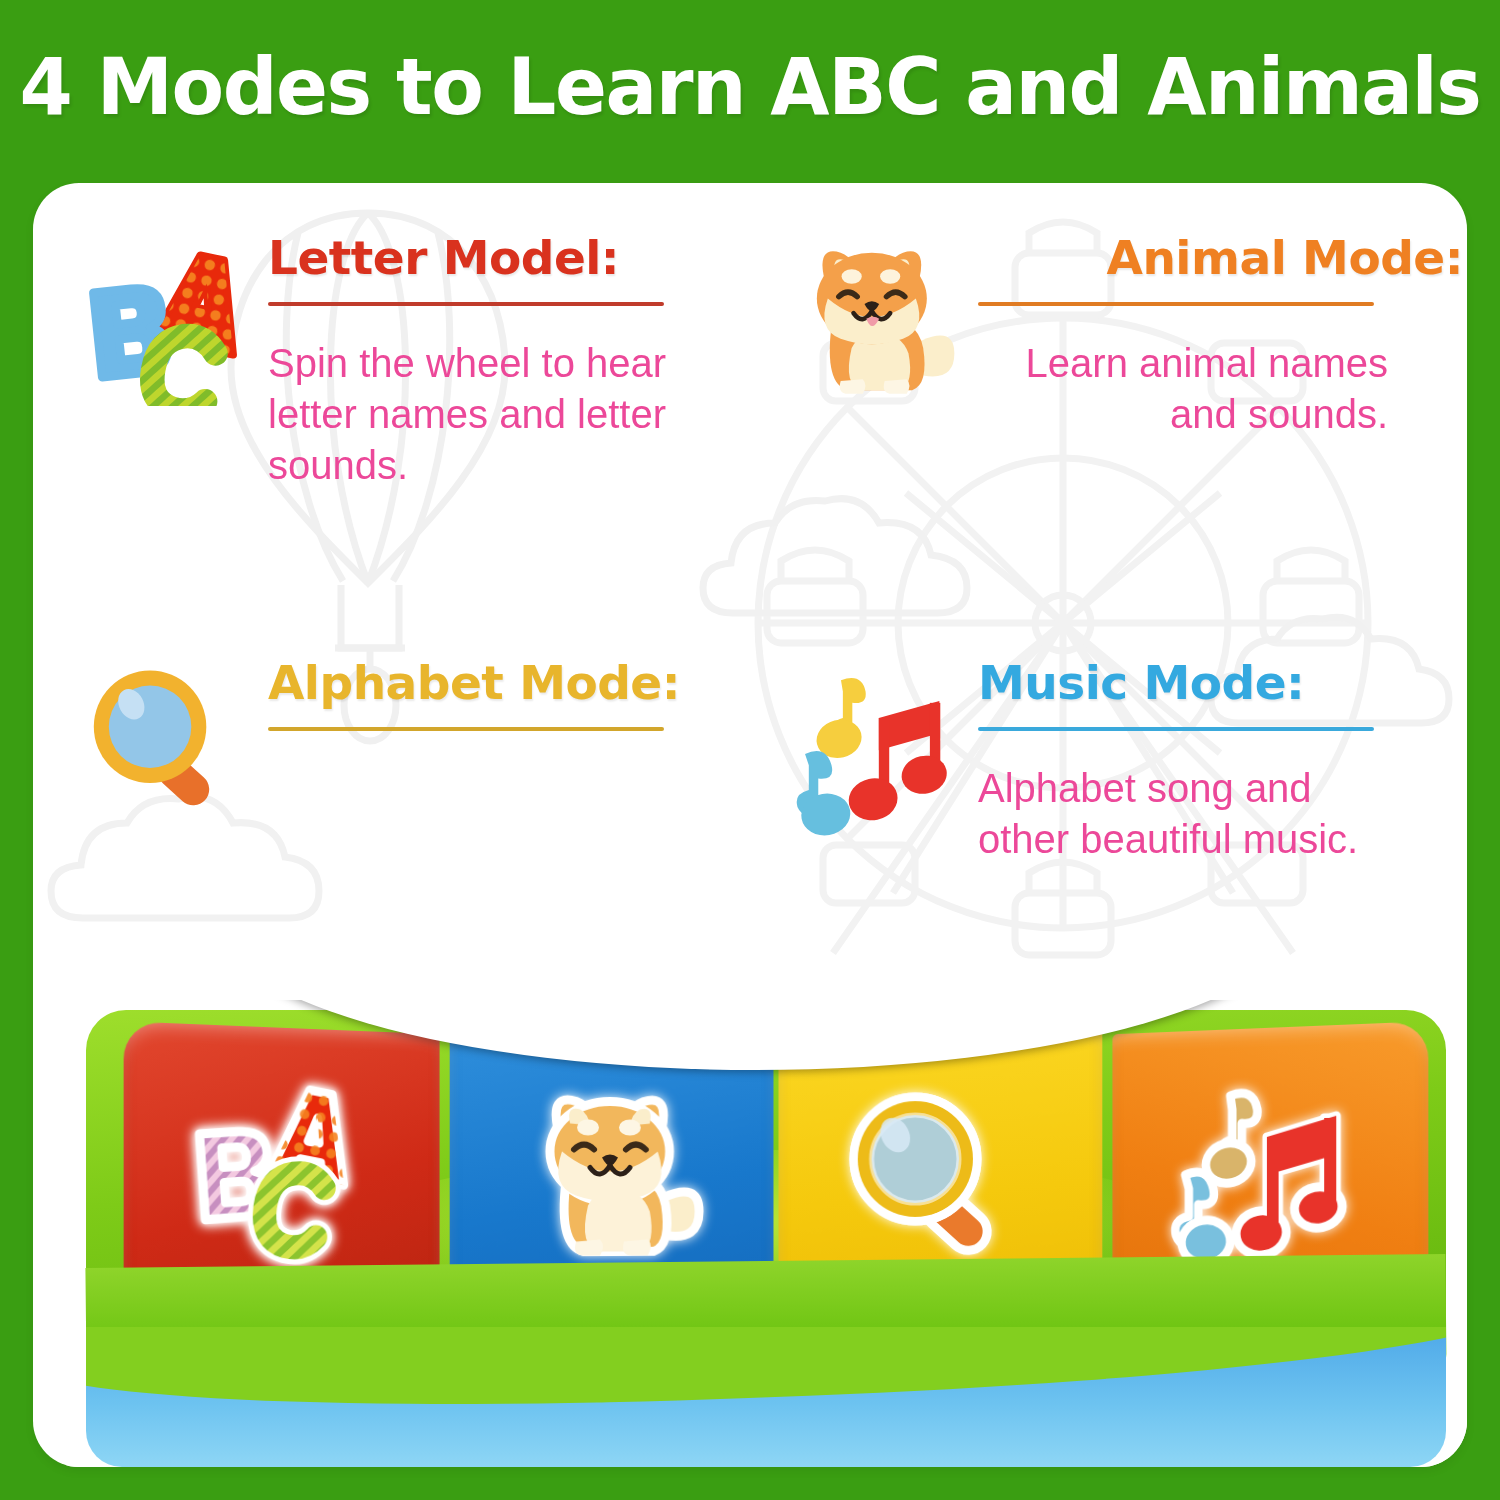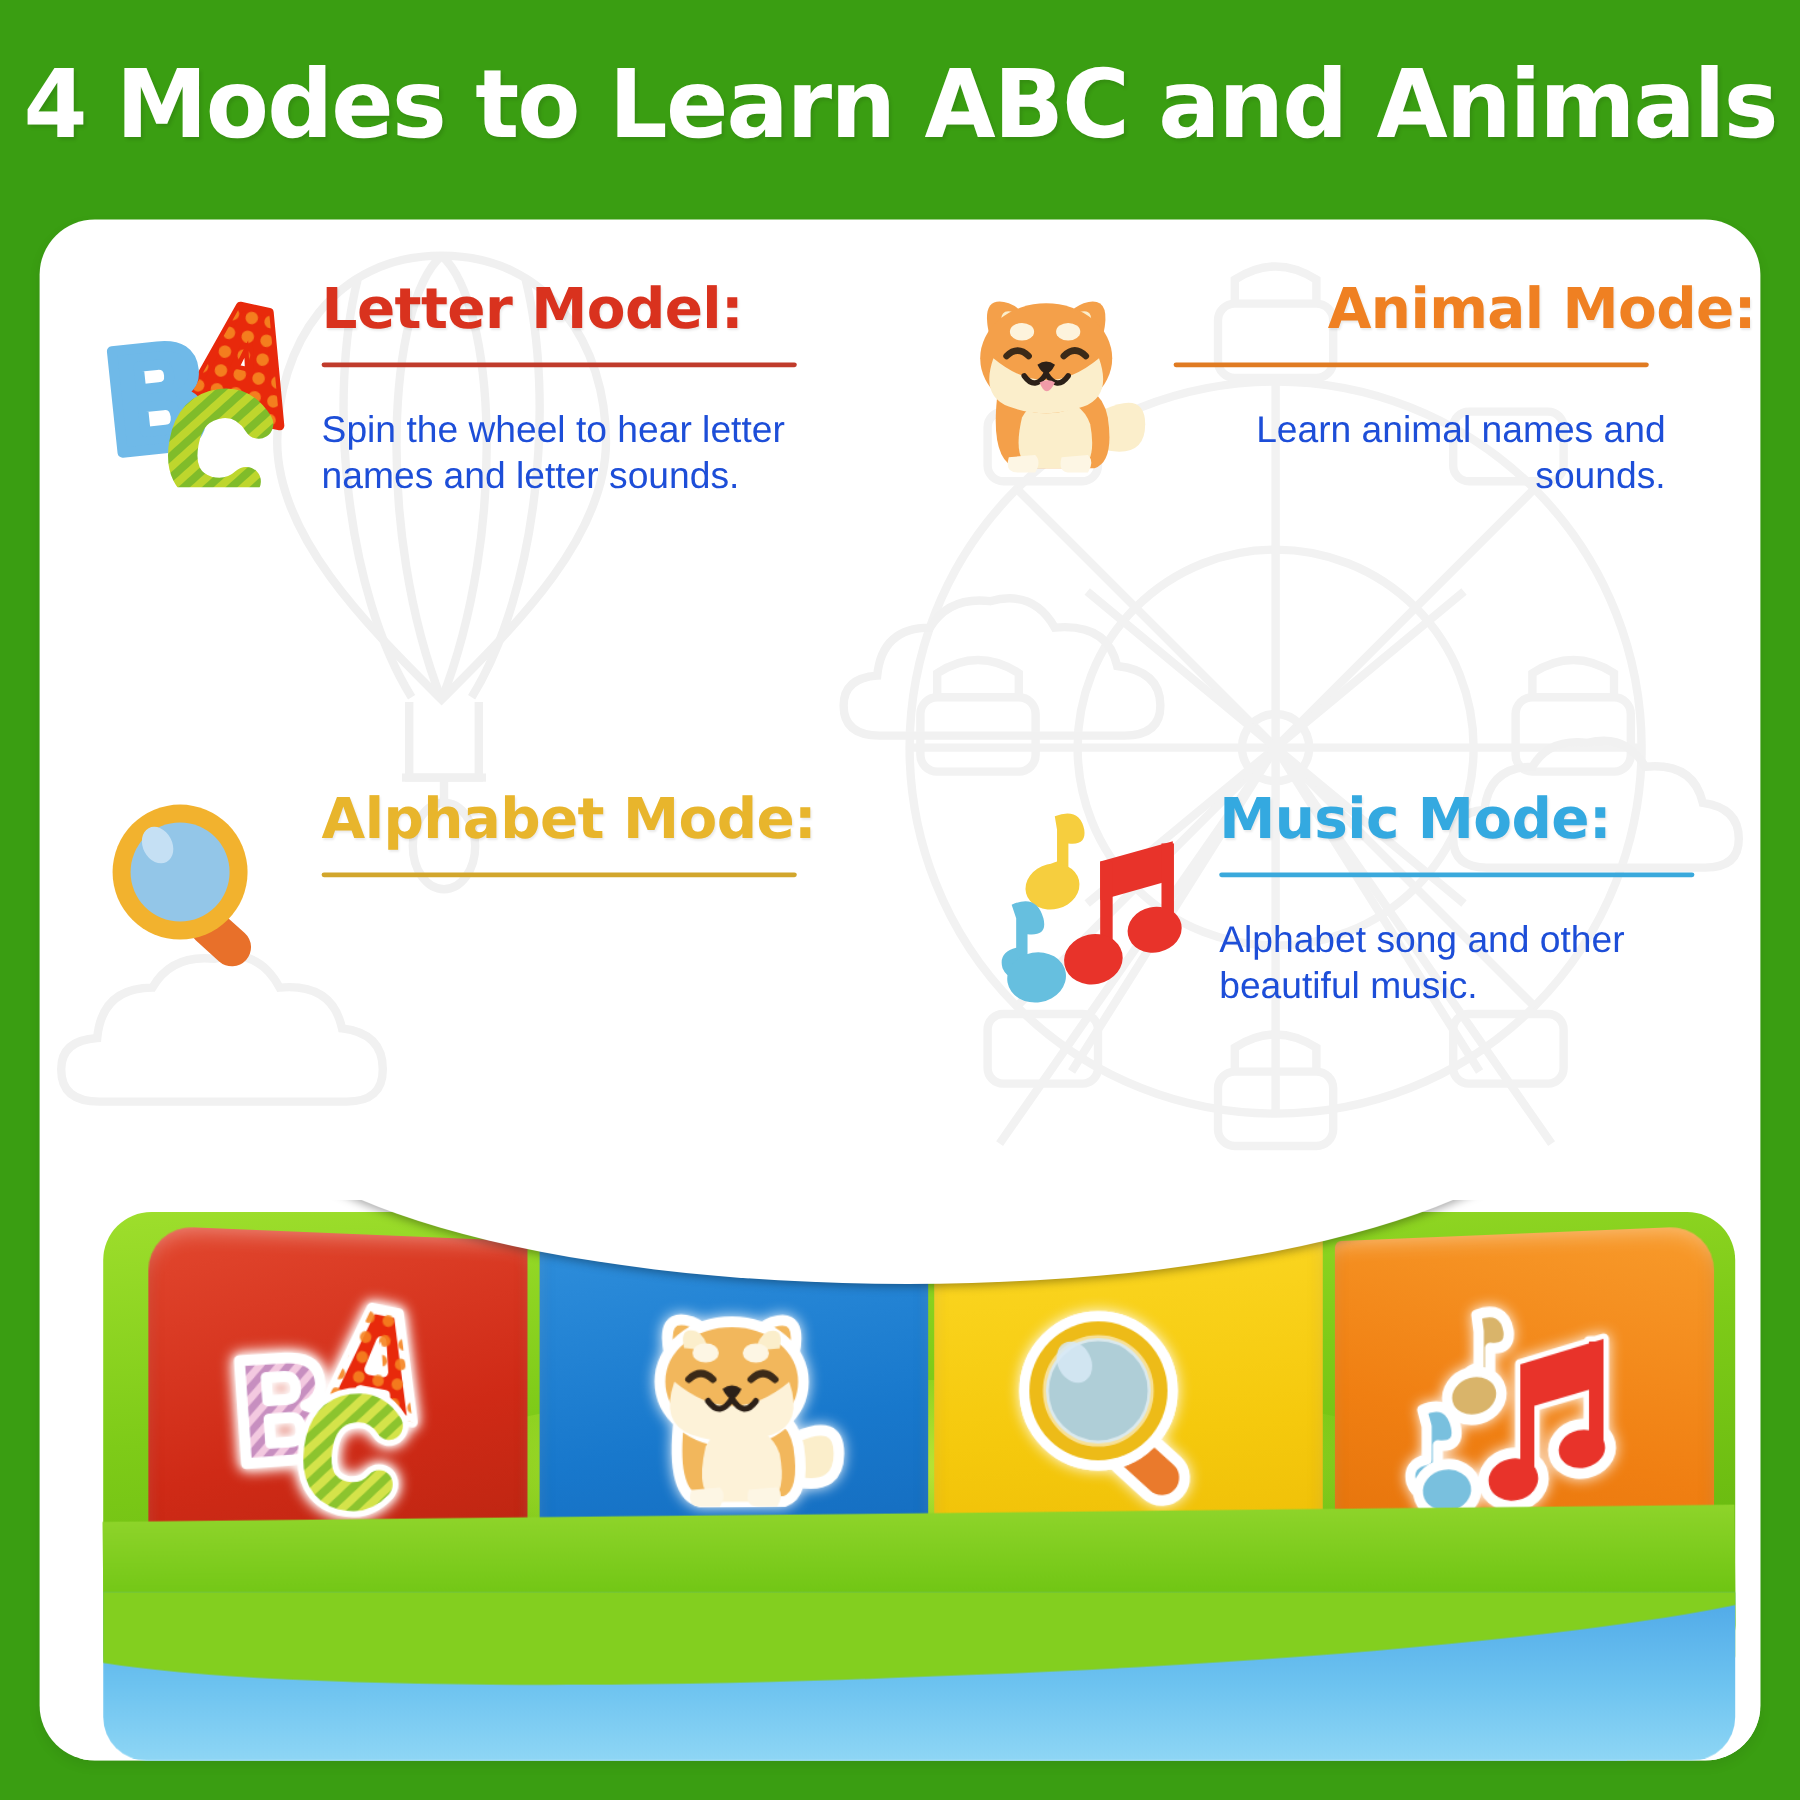--- a/index.html
+++ b/index.html
@@ -48,21 +48,21 @@
 
   
   .grid {
     position: absolute;
     left: 0; top: 0; width: 1434px; height: 800px;
   }
   .cell { position: absolute; display: flex; }
   .cell-lm { left: 30px;  top: 45px;  width: 690px; }
   .cell-am { left: 740px; top: 45px;  width: 690px; text-align: right; }
   .cell-qm { left: 30px;  top: 470px; width: 690px; }
-  .cell-mm { left: 778px; top: 470px; width: 690px; justify-content: space-between; }
+  .cell-mm { left: 740px; top: 470px; width: 690px; justify-content: space-between; }
 
   .cell-icon {
     width: 205px; flex: 0 0 205px;
     display: flex; align-items: flex-start; justify-content: center;
     padding-top: 10px;
   }
   .cell-body { flex: 1 1 auto; padding-top: 4px; }
 
   .mode-heading {
     font-size: 47px;
@@ -72,23 +72,23 @@
     white-space: nowrap;
     font-family: "DejaVu Sans", sans-serif;
     text-shadow: 1px 2px 2px rgba(0,0,0,0.09);
   }
   .mode-rule {
     height: 4px; width: 396px;
     margin-top: 17px; margin-bottom: 32px;
     border-radius: 2px;
   }
   .mode-desc {
-    font-size: 31px;
+    font-size: 40px;
     line-height: 1.28;
-    color: #1d4ed8;
+    color: #ec4899;
     max-width: 420px;
     font-family: "Liberation Sans", sans-serif;
   }
   .cell-am .mode-desc, .cell-mm .mode-desc { max-width: 410px; }
   .cell-mm .mode-desc { max-width: 430px; }
 
   
   .product {
     position: absolute;
     left: 33px; top: 817px;

